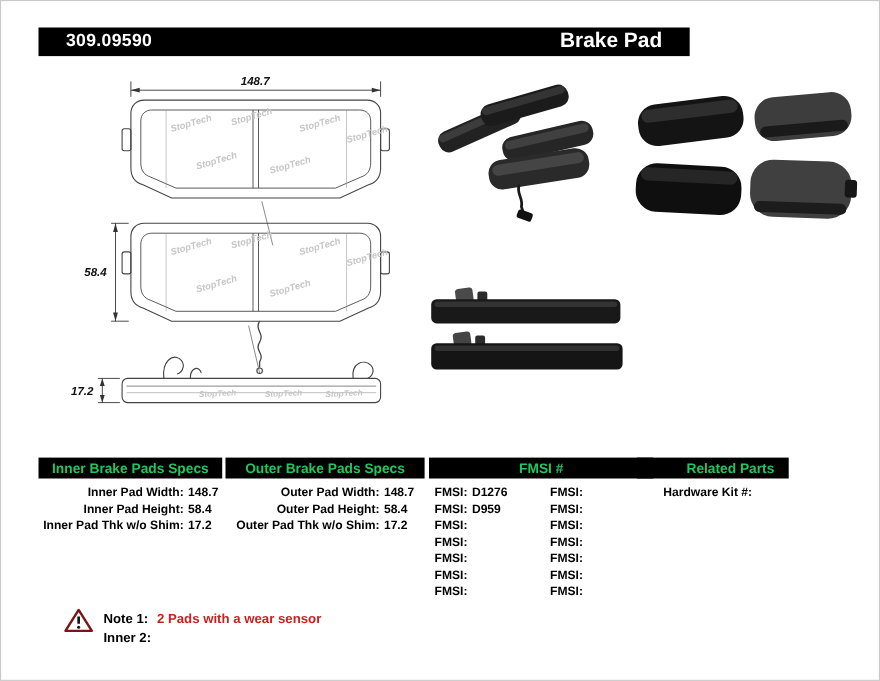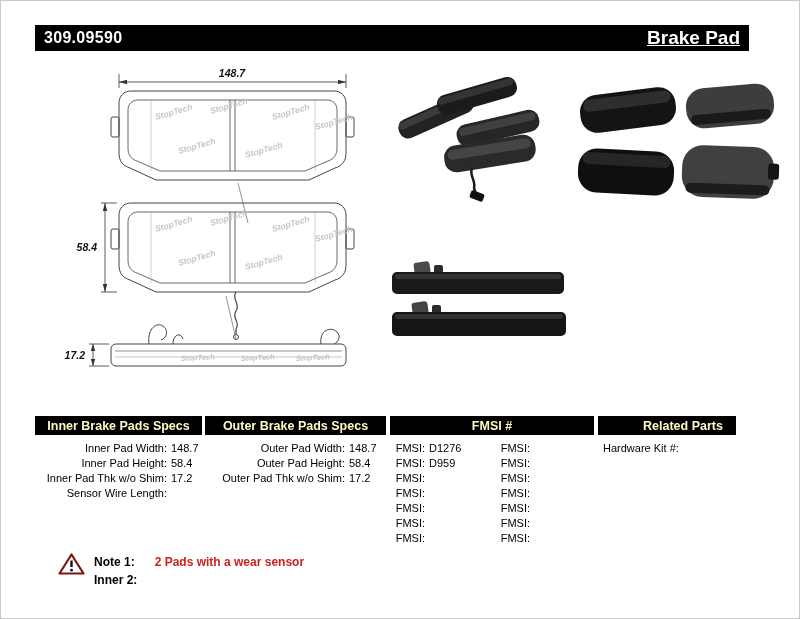--- a/index.html
+++ b/index.html
@@ -1,60 +1,60 @@
 <!DOCTYPE html>
 <html><head>
 <meta charset="utf-8">
 <style>
   * { margin:0; padding:0; box-sizing:border-box; }
   body { font-family:"Liberation Sans","DejaVu Sans",sans-serif; background:#fff; }
   .page { position:relative; width:800px; height:619px; background:#fff; border:1px solid #c9c9c9; overflow:hidden; }
 
   
-  .header-bar { position:absolute; left:34px; top:24px; width:714px; height:26px; background:#000; color:#fff;
-                display:flex; align-items:center; justify-content:space-between; padding:0 9px; }
+  .header-bar { position:absolute; left:34px; top:24px; width:592px; height:26px; background:#000; color:#fff;
+                display:flex; align-items:center; justify-content:space-between; padding:0 25px; }
   .part-number { font-size:16px; font-weight:bold; letter-spacing:.3px; }
-  .product-title { font-size:19px; font-weight:bold;text-decoration:underline; }
+  .product-title { font-size:19px; font-weight:bold; }
 
   
   .tech-drawings { position:absolute; left:30px; top:55px; }
   .product-photos { position:absolute; left:385px; top:75px; }
   .dim-text { font-size:10.5px; font-style:italic; fill:#111; font-weight:bold; }
   .wm { fill:#c6c6c6; font-size:8.5px; font-style:italic; font-weight:bold; }
   .wm3 { fill:#c6c6c6; font-size:7.5px; font-style:italic; font-weight:bold; }
 
   
-  .col-hdr { position:absolute; top:415px; height:19px; background:#000; color:#fef9c3; font-size:12.5px; font-weight:bold;
+  .col-hdr { position:absolute; top:415px; height:19px; background:#000; color:#22c55e; font-size:12.5px; font-weight:bold;
              display:flex; align-items:center; justify-content:center; }
   .hdr-inner   { left:34px;  width:167px; }
   .hdr-outer   { left:204px; width:181px; }
   .hdr-fmsi    { left:389px; width:204px; }
-  .hdr-related { left:597px; width:138px;padding-left:32px; }
+  .hdr-related { left:578px; width:138px;padding-left:32px; }
 
   
   .spec-col { position:absolute; top:439px; }
   .inner-col { left:34px; }
   .outer-col { left:204px; }
   .fmsi-left  { left:392px; }
   .fmsi-right { left:497px; }
   .related-col { left:602px; }
-  .spec-row { display:flex; height:15px; align-items:center; font-size:11px; font-weight:normal; color:#000; white-space:nowrap; }
+  .spec-row { display:flex; height:15px; align-items:center; font-size:11px; font-weight:bold; color:#000; white-space:nowrap; }
   .inner-col .lbl { width:132px; text-align:right; }
   .outer-col .lbl { width:140px; text-align:right; }
   .fmsi-left .lbl, .fmsi-right .lbl { width:32px; text-align:right; }
   .related-col .lbl { text-align:left; }
   .spec-row .val { margin-left:4px; }
 
   
   .warning-icon { position:absolute; left:57px; top:551px; }
   .note-line { position:absolute; left:93px; font-size:12px; font-weight:bold; color:#000; white-space:nowrap; }
   .note-line-1 { top:554px; }
   .note-line-2 { top:572px; }
   .note-label { }
-  .note-red { color:#cc1f1f; margin-left:20px; }
+  .note-red { color:#cc1f1f; margin-left:8px; }
 </style>
 </head>
 <body>
 
 <div class="page">
 
   <div class="header-bar">
     <span class="part-number">309.09590</span>
     <span class="product-title">Brake Pad</span>
   </div>
@@ -200,24 +200,20 @@
         <span class="val">148.7</span>
       </div>
     <div class="spec-row">
         <span class="lbl">Inner Pad Height:</span>
         <span class="val">58.4</span>
       </div>
     <div class="spec-row">
         <span class="lbl">Inner Pad Thk w/o Shim:</span>
         <span class="val">17.2</span>
       </div>
-    <div class="spec-row">
-        <span class="lbl">Sensor Wire Length:</span>
-        <span class="val"></span>
-      </div>
   </div>
 
   <div class="spec-col outer-col">
     <div class="spec-row">
         <span class="lbl">Outer Pad Width:</span>
         <span class="val">148.7</span>
       </div>
     <div class="spec-row">
         <span class="lbl">Outer Pad Height:</span>
         <span class="val">58.4</span>

